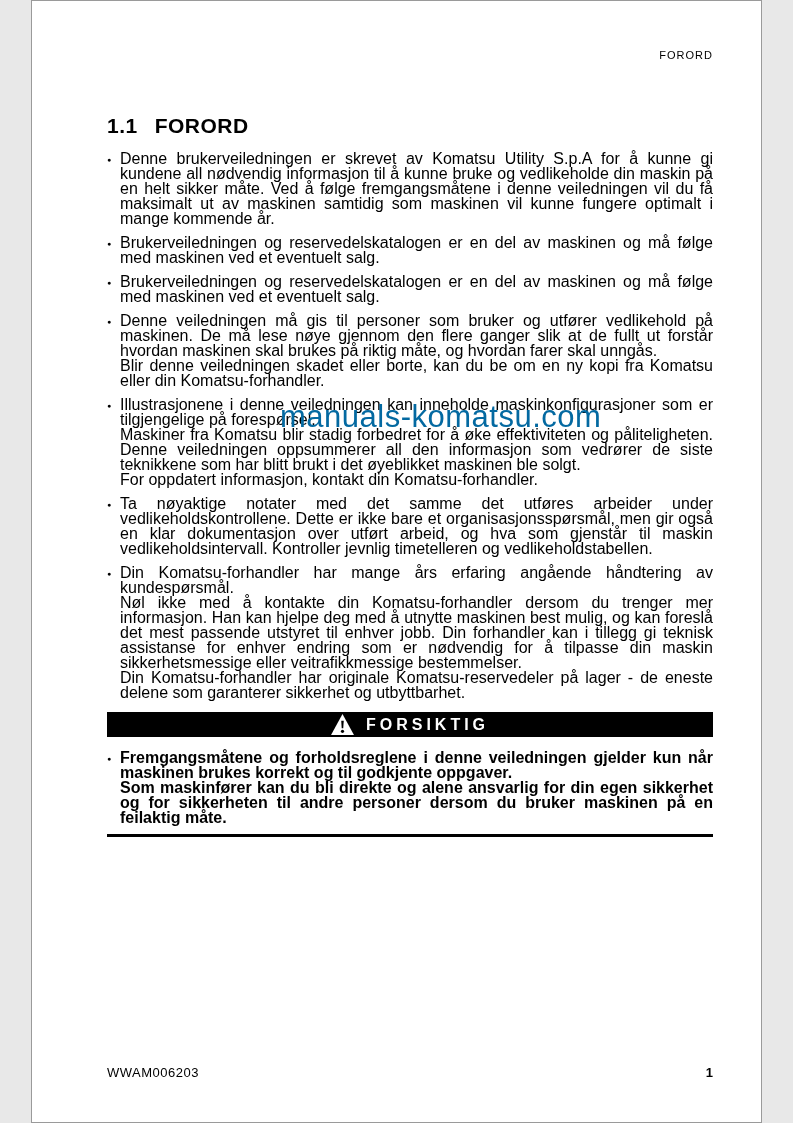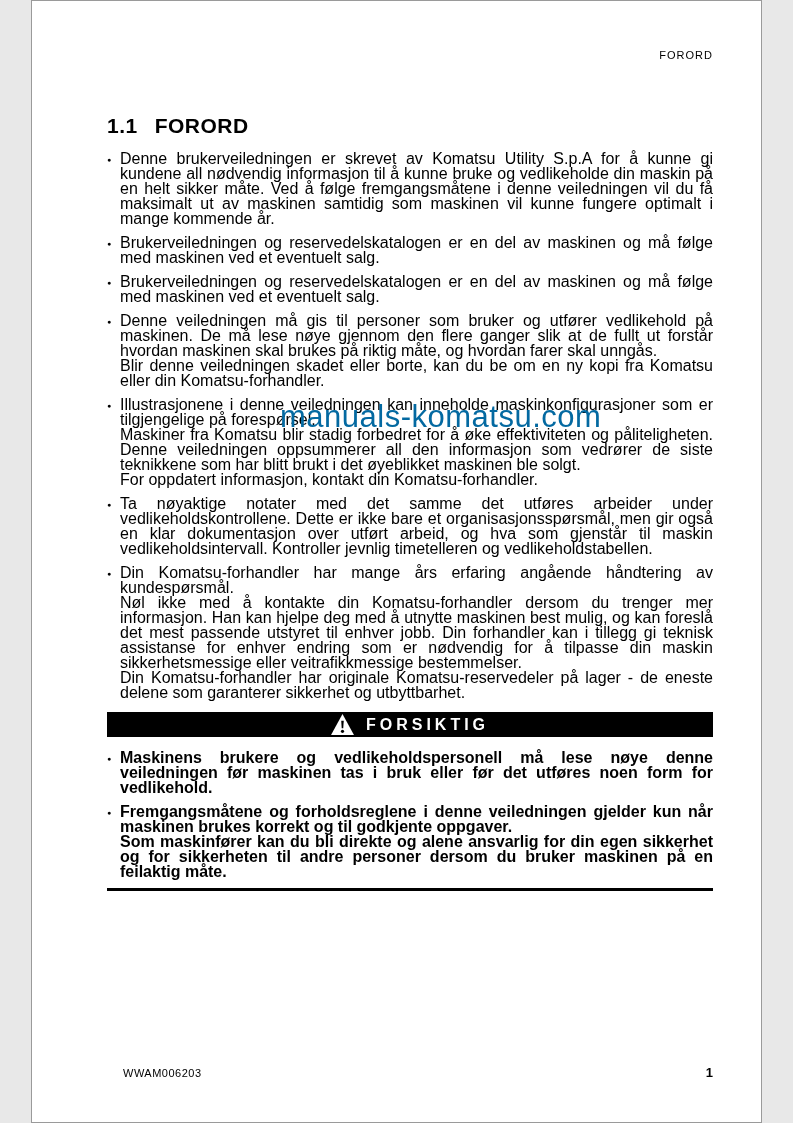--- a/index.html
+++ b/index.html
@@ -75,21 +75,21 @@
   }
   .footer {
     position: absolute;
     left: 75px;
     right: 48px;
     top: 1064px;
     display: flex;
     justify-content: space-between;
     align-items: baseline;
   }
-  .footer .doc-code { font-size: 11px; letter-spacing: 0.5px; margin-left: 16px; }
+  .footer .doc-code { font-size: 13px; letter-spacing: 0.5px; }
   .footer .page-num { font-size: 13px; font-weight: bold; }
   .watermark {
     position: absolute;
     left: 248px;
     top: 398px;
     font-size: 31px;
     letter-spacing: 0.5px;
     color: #0369a1;
     white-space: nowrap;
     pointer-events: none;
@@ -127,21 +127,20 @@
         <svg width="23" height="21" viewBox="0 0 24 22">
           <path d="M12 0 L24 22 H0 Z" fill="#ffffff"></path>
           <path d="M10.7 7 h2.6 l-0.5 8 h-1.6 Z" fill="#000000"></path>
           <circle cx="12" cy="18.2" r="1.7" fill="#000000"></circle>
         </svg>
       </span>
       <span class="label">FORSIKTIG</span>
     </div>
 
     <ul class="bullets bold">
-        <li>Maskinens brukere og vedlikeholdspersonell må lese nøye denne veiledningen før maskinen tas i bruk eller før det utføres noen form for vedlikehold.</li>
         <li>Fremgangsmåtene og forholdsreglene i denne veiledningen gjelder kun når maskinen brukes korrekt og til godkjente oppgaver.
 Som maskinfører kan du bli direkte og alene ansvarlig for din egen sikkerhet og for sikkerheten til andre personer dersom du bruker maskinen på en feilaktig måte.</li>
       </ul>
 
     <hr class="bottom-rule">
 
   </div>
 
   <div class="footer">
     <span class="doc-code">WWAM006203</span>

